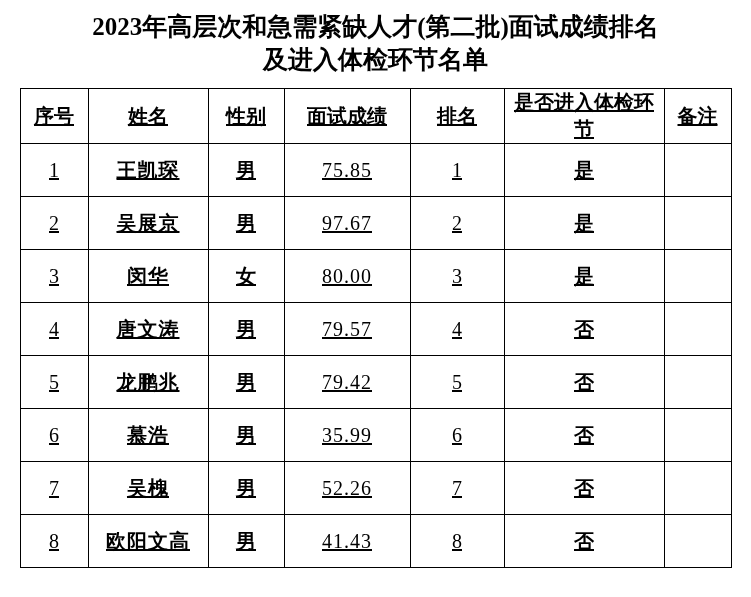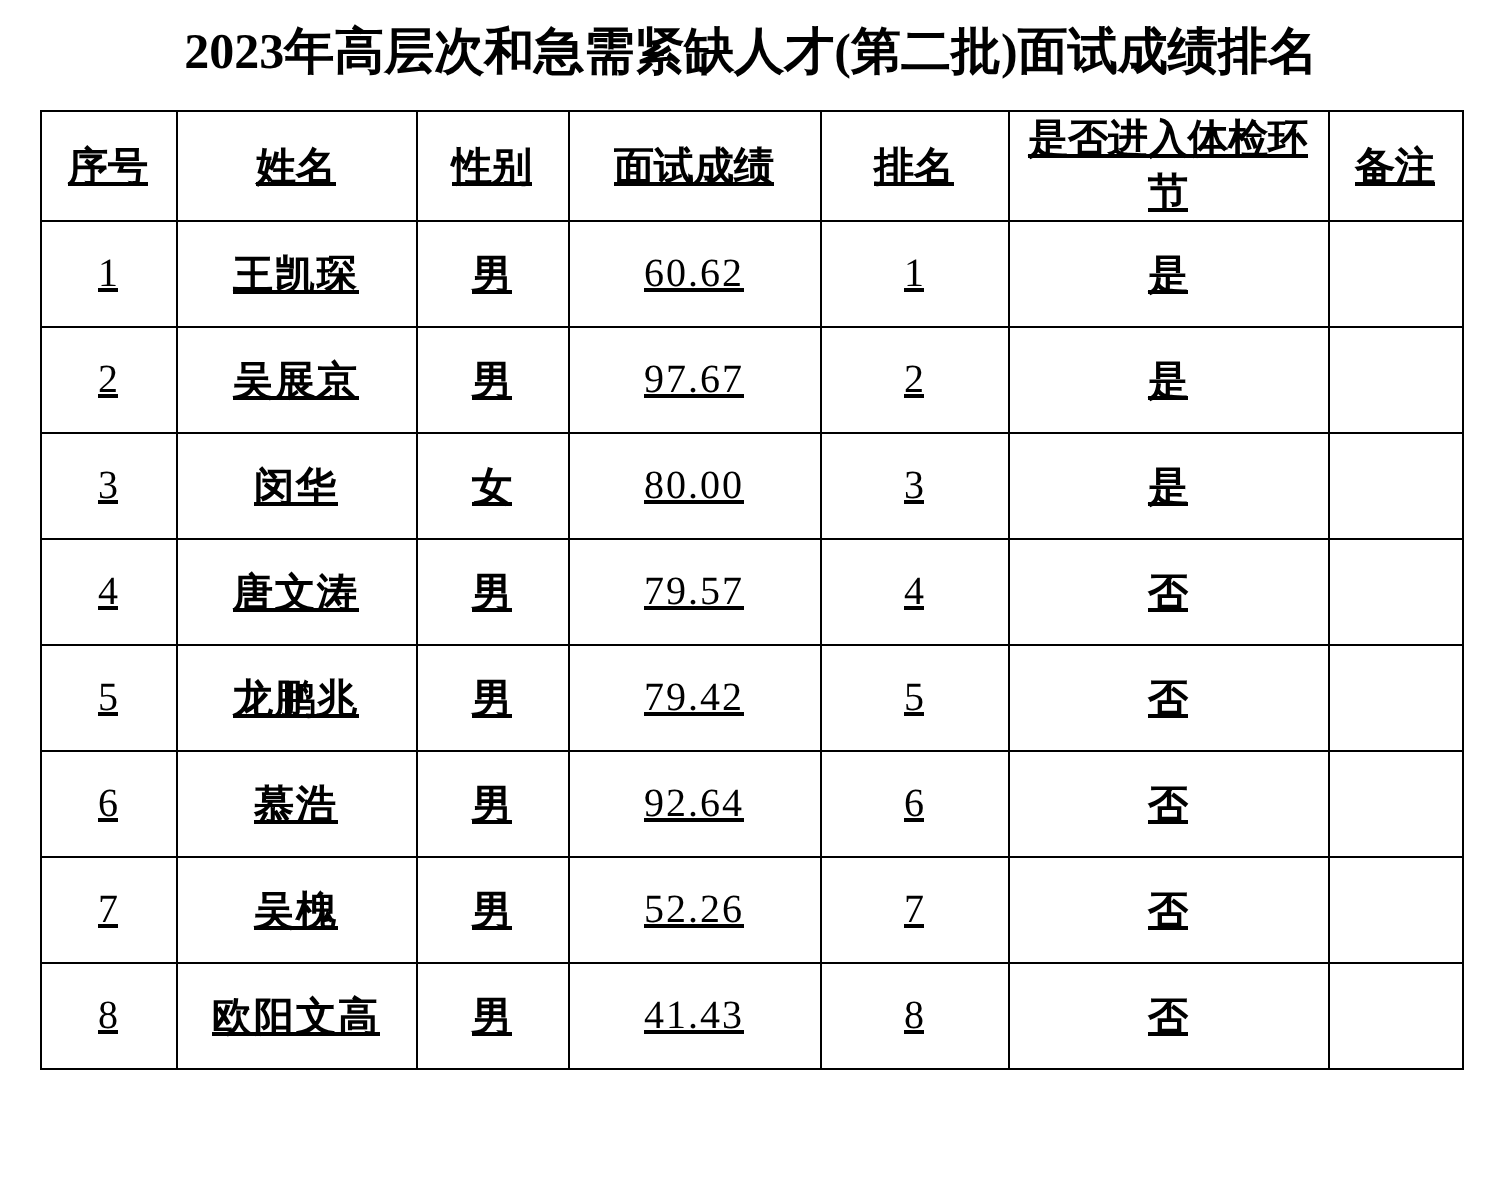--- a/index.html
+++ b/index.html
@@ -87,20 +87,21 @@
   col.c-pass    { width: 160px; }
   col.c-note    { width: 67px; }
 </style>
 </head>
 <body>
 
 <div class="page">
 
   <div class="doc-title">
     <span class="line">2023年高层次和急需紧缺人才(第二批)面试成绩排名</span>
+    <span class="line">及进入体检环节名单</span>
   </div>
 
   <table class="score-table">
     <colgroup>
       <col class="c-num">
       <col class="c-name">
       <col class="c-gender">
       <col class="c-score">
       <col class="c-rank">
       <col class="c-pass">
@@ -115,21 +116,21 @@
         <th>排名</th>
         <th>是否进入体检环节</th>
         <th>备注</th>
       </tr>
     </thead>
     <tbody>
       <tr>
         <td class="num">1</td>
         <td class="name">王凯琛</td>
         <td class="gender">男</td>
-        <td class="score">60.62</td>
+        <td class="score">75.85</td>
         <td class="rank">1</td>
         <td class="pass">是</td>
         <td class="note"></td>
       </tr>
       <tr>
         <td class="num">2</td>
         <td class="name">吴展京</td>
         <td class="gender">男</td>
         <td class="score">97.67</td>
         <td class="rank">2</td>
@@ -160,21 +161,21 @@
         <td class="gender">男</td>
         <td class="score">79.42</td>
         <td class="rank">5</td>
         <td class="pass">否</td>
         <td class="note"></td>
       </tr>
       <tr>
         <td class="num">6</td>
         <td class="name">慕浩</td>
         <td class="gender">男</td>
-        <td class="score">92.64</td>
+        <td class="score">35.99</td>
         <td class="rank">6</td>
         <td class="pass">否</td>
         <td class="note"></td>
       </tr>
       <tr>
         <td class="num">7</td>
         <td class="name">吴槐</td>
         <td class="gender">男</td>
         <td class="score">52.26</td>
         <td class="rank">7</td>

